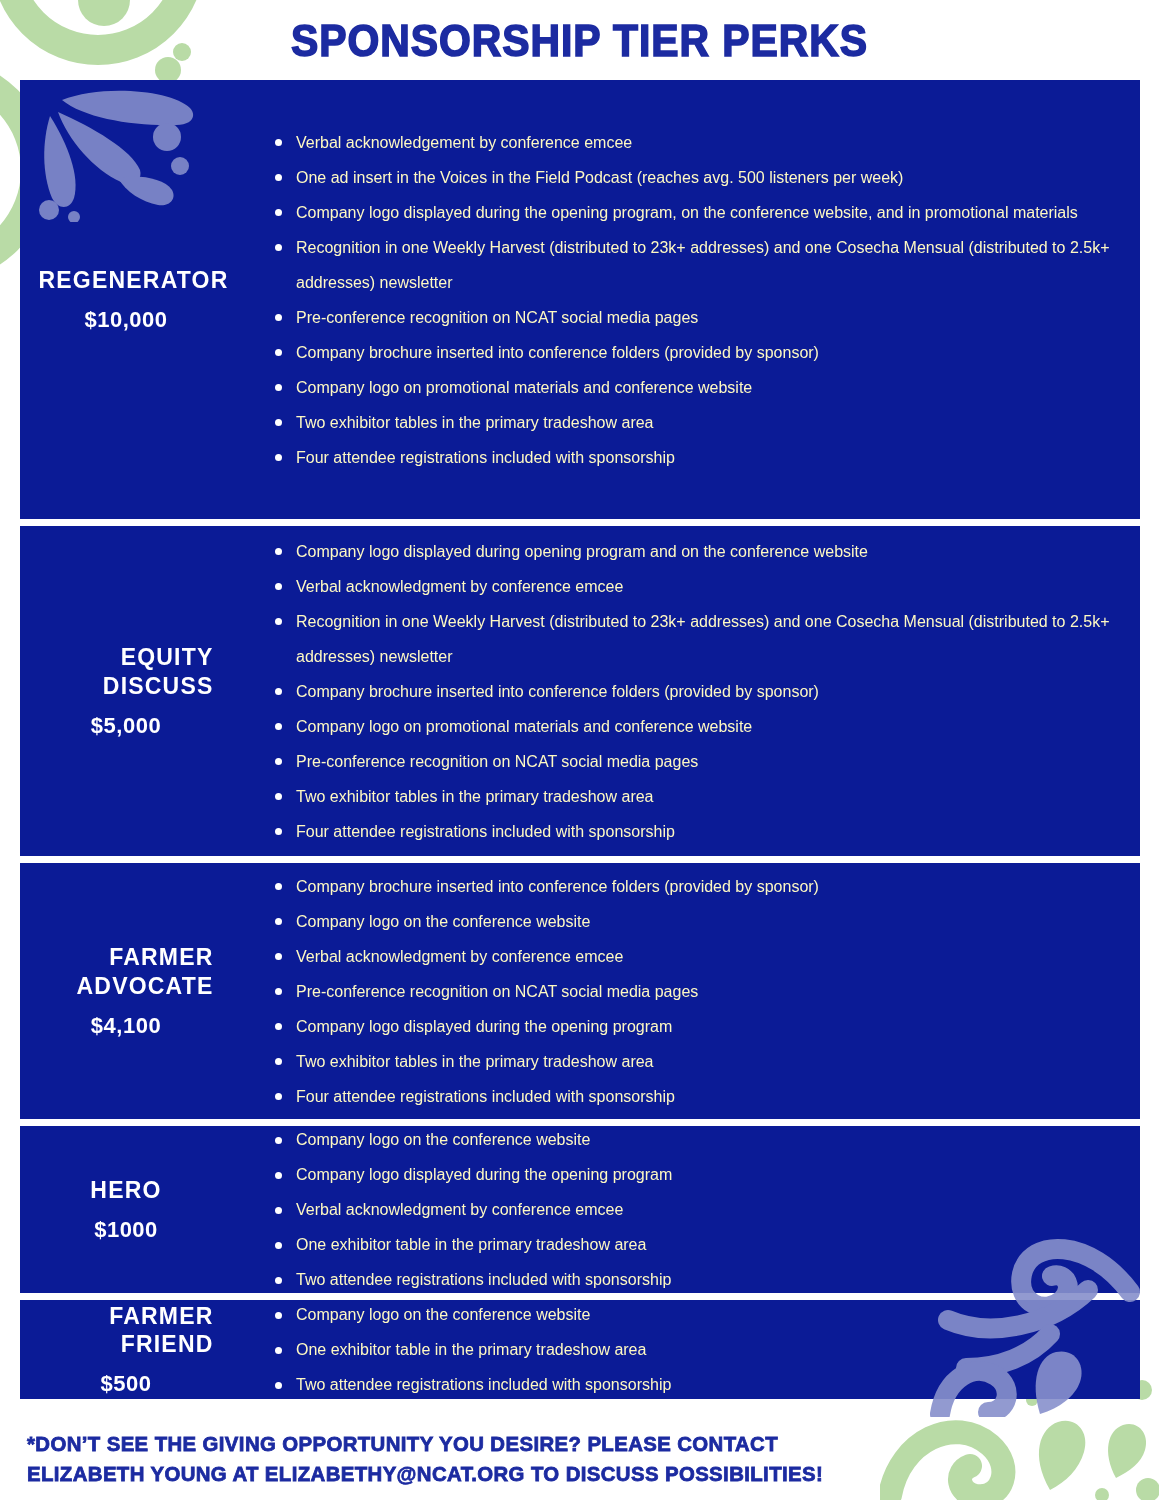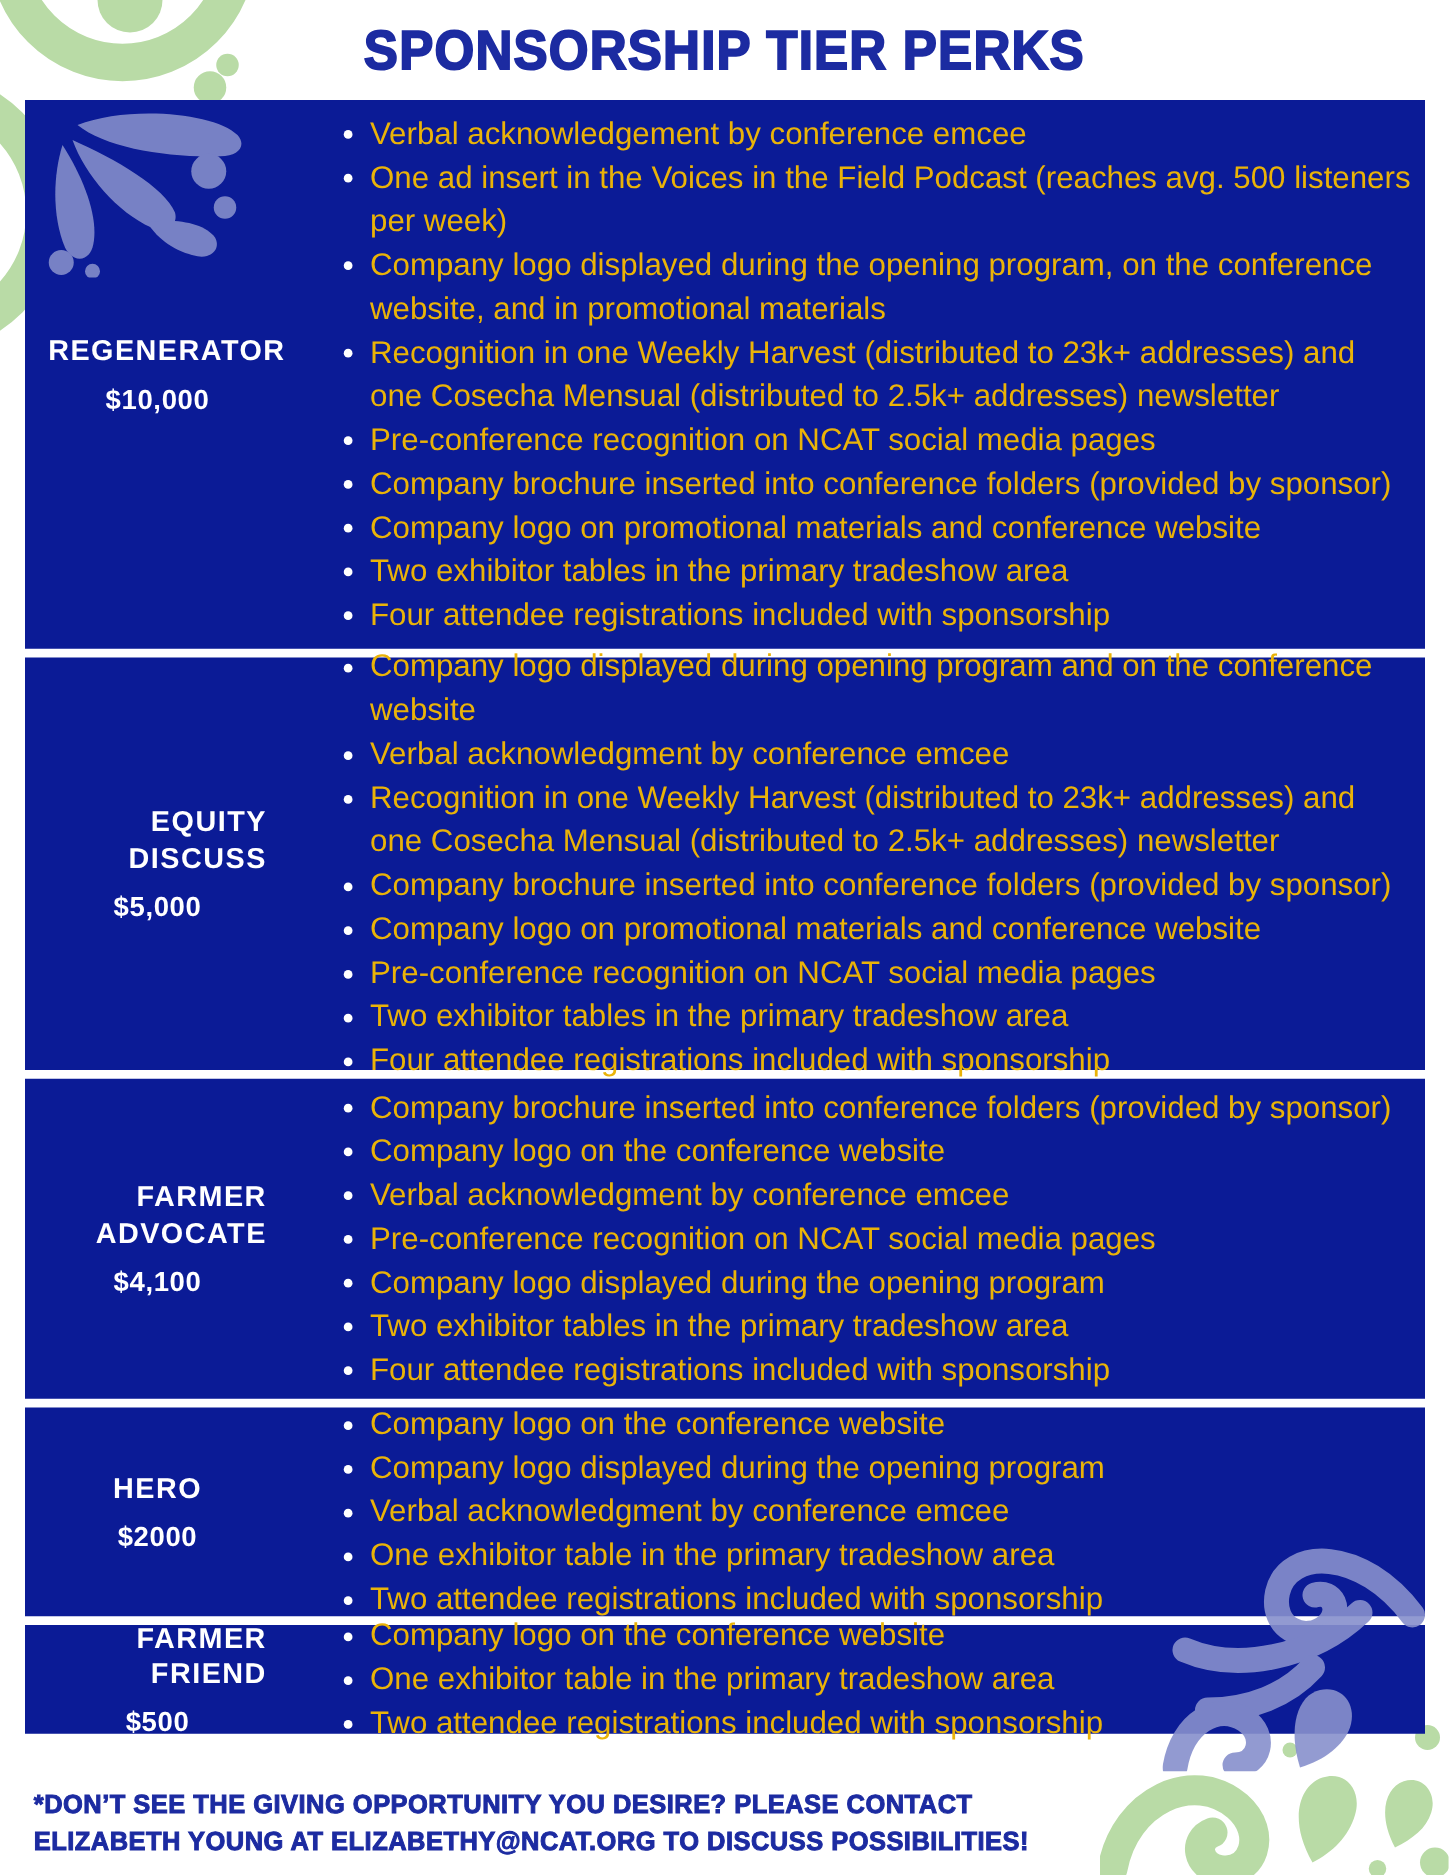--- a/index.html
+++ b/index.html
@@ -15,35 +15,35 @@
     transform:scaleX(0.93); transform-origin:center;
     -webkit-text-stroke:1.6px currentColor;
   }
 
   .tier-table {
     position:absolute; left:20px; top:80px; width:1120px; height:1337px; z-index:2;
     display:flex; flex-direction:column; gap:7px;
   }
   .tier-row { display:flex; width:100%; }
   .row-0{height:439px;} .row-1{height:330px;} .row-2{height:256px;}
-  .row-3{height:167px;} .row-4{height:87px;}
+  .row-3{height:167px;} .row-4{height:99px;}
 
   .tier-label {
     flex:0 0 212px; display:flex; flex-direction:column; align-items:center;
     justify-content:center; text-align:right; color:#ffffff; padding:0 14px;
   }
   .tier-name { font-size:23px; font-weight:bold; letter-spacing:1.2px;
                line-height:1.22; max-width:175px; }
   .tier-price { font-size:22px; font-weight:bold; letter-spacing:0.5px; margin-top:13px; }
 
   .tier-perks {
     flex:1 1 auto; display:flex; flex-direction:column; justify-content:center;
     padding:6px 8px 6px 40px;
   }
-  .perk-list { list-style:none; color:#eab308; font-size:25px; }
+  .perk-list { list-style:none; color:#fef9c3; font-size:16px; }
   .perk-list li { position:relative; padding-left:24px; line-height:35px; }
   .perk-list li::before {
     content:""; position:absolute; left:3px; top:14.5px; width:7px; height:7px;
     border-radius:50%; background:#ffffff;
   }
 
   .footer {
     position:absolute; left:27px; top:1429px; z-index:4;
     font-size:21px; font-weight:bold; letter-spacing:0.4px; line-height:30px;
     -webkit-text-stroke:0.8px currentColor;
@@ -137,21 +137,21 @@
           <li>Company logo displayed during the opening program</li>
           <li>Two exhibitor tables in the primary tradeshow area</li>
           <li>Four attendee registrations included with sponsorship</li>
         </ul>
     </div>
   </div>
 
   <div class="tier-row row-3" style="background:#0b1b96;">
     <div class="tier-label">
       <div class="tier-name">HERO</div>
-      <div class="tier-price">$2000</div>
+      <div class="tier-price">$1000</div>
     </div>
     <div class="tier-perks">
       <ul class="perk-list">
           <li>Company logo on the conference website</li>
           <li>Company logo displayed during the opening program</li>
           <li>Verbal acknowledgment by conference emcee</li>
           <li>One exhibitor table in the primary tradeshow area</li>
           <li>Two attendee registrations included with sponsorship</li>
         </ul>
     </div>

